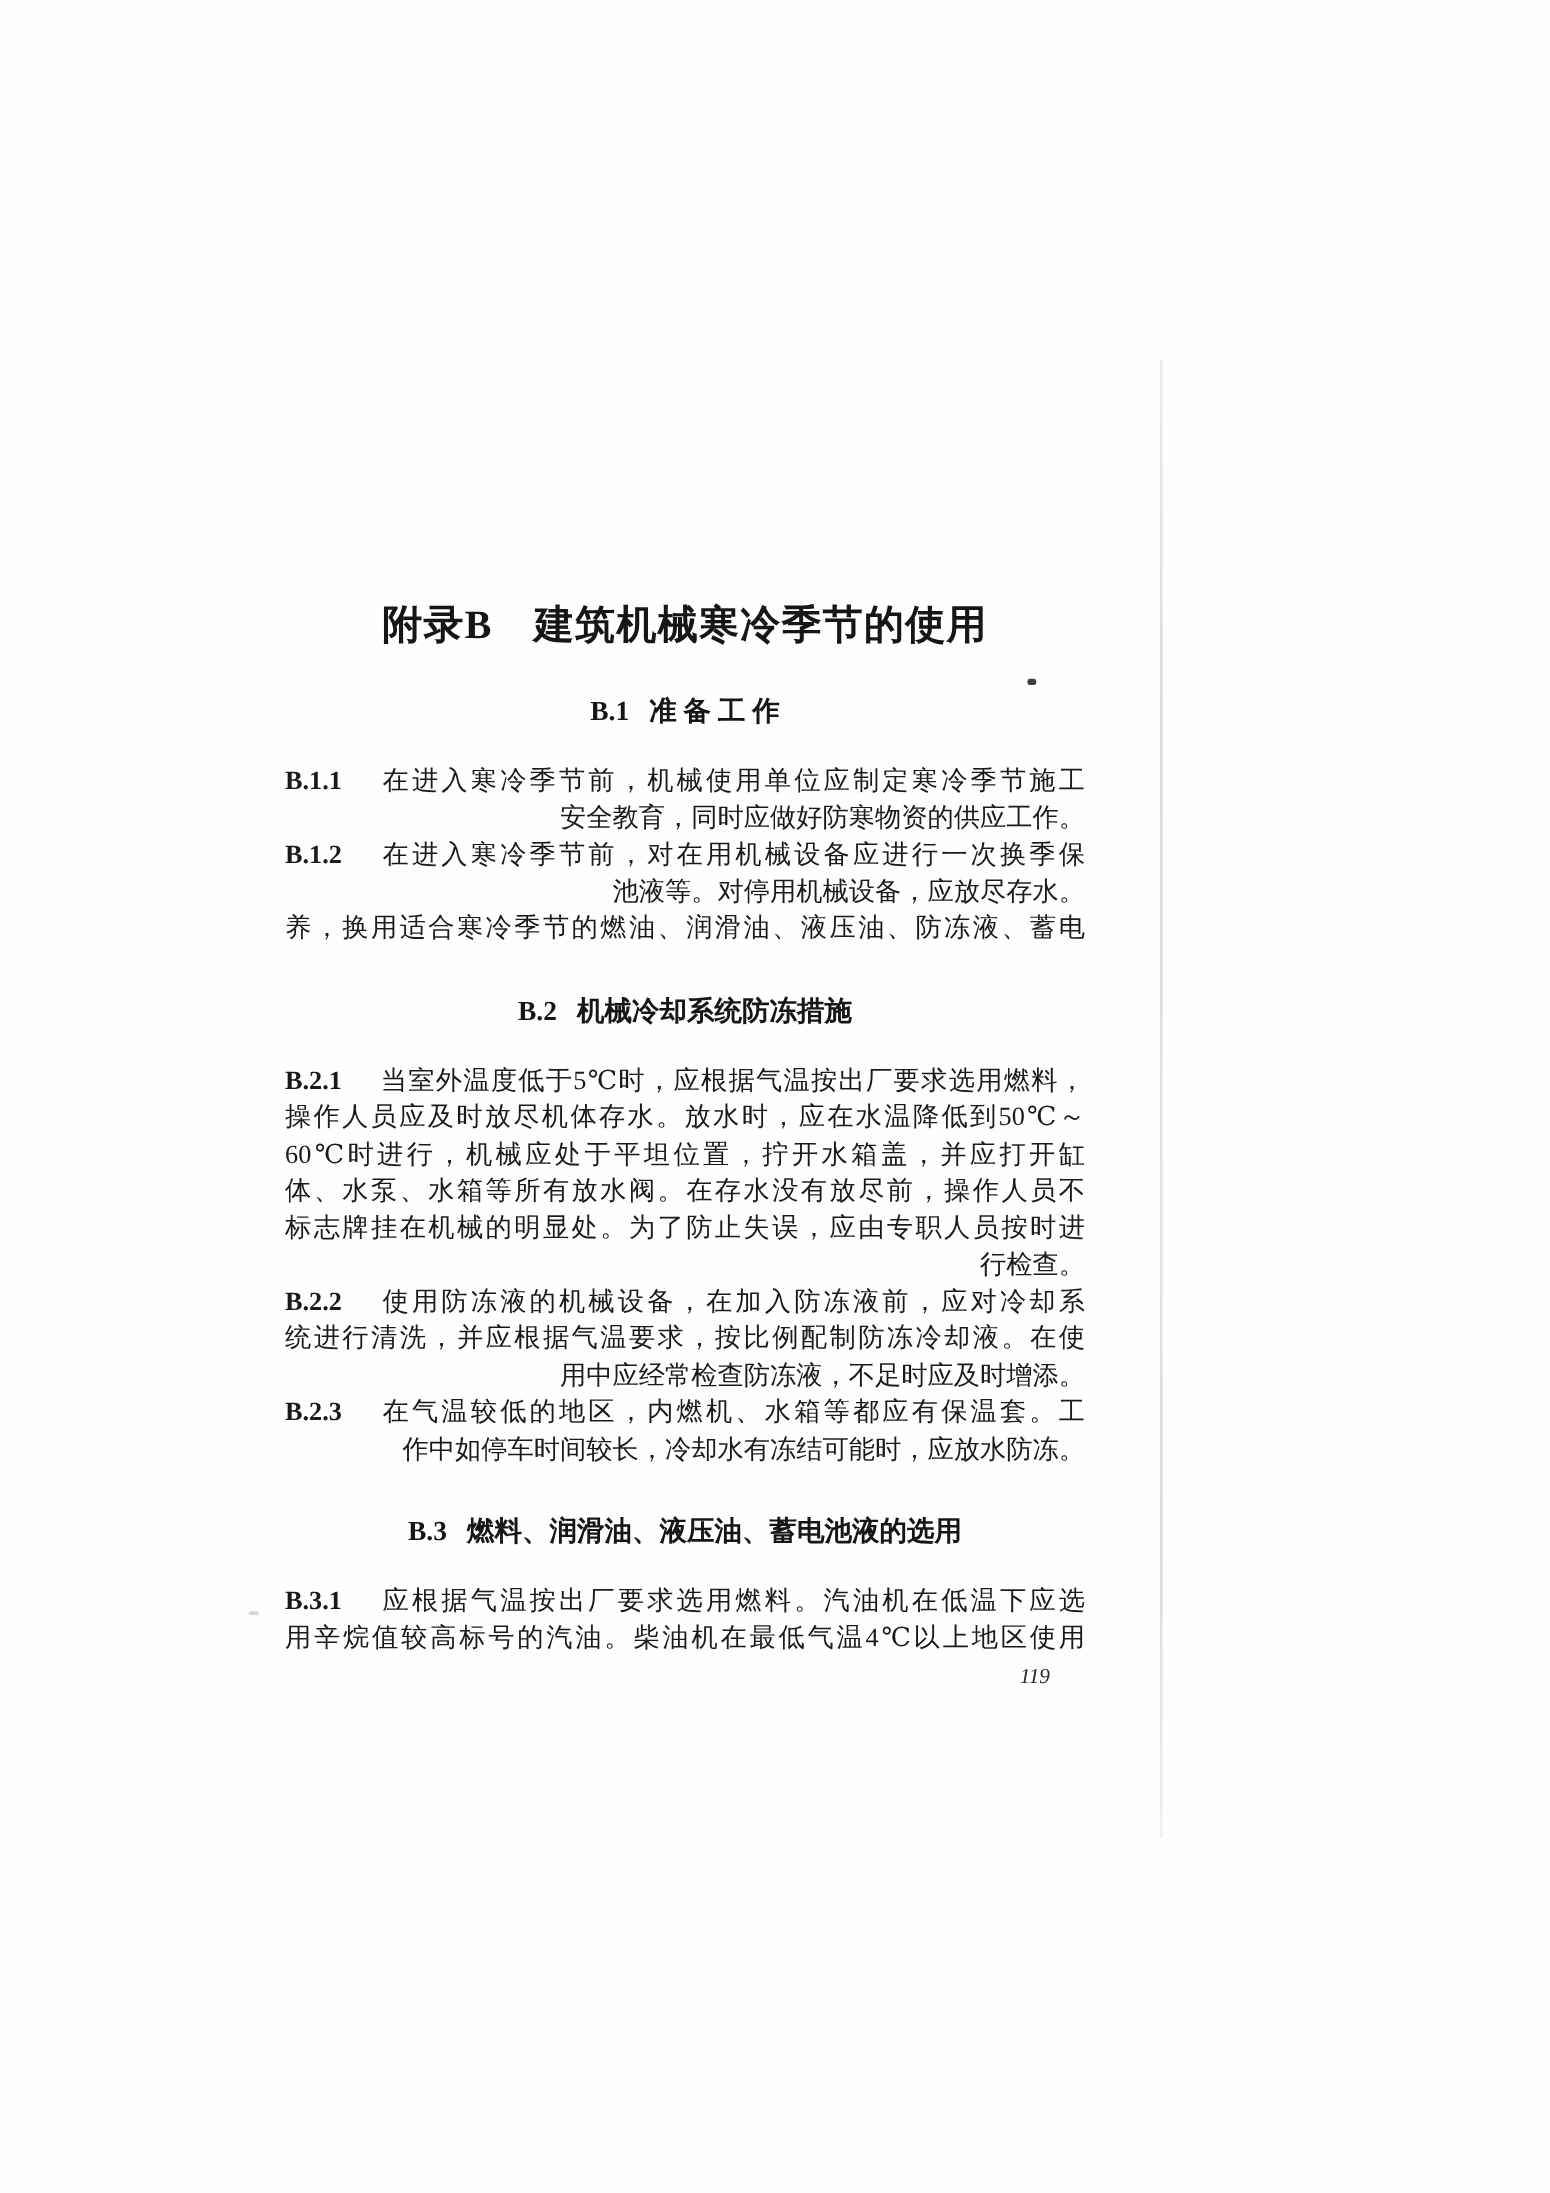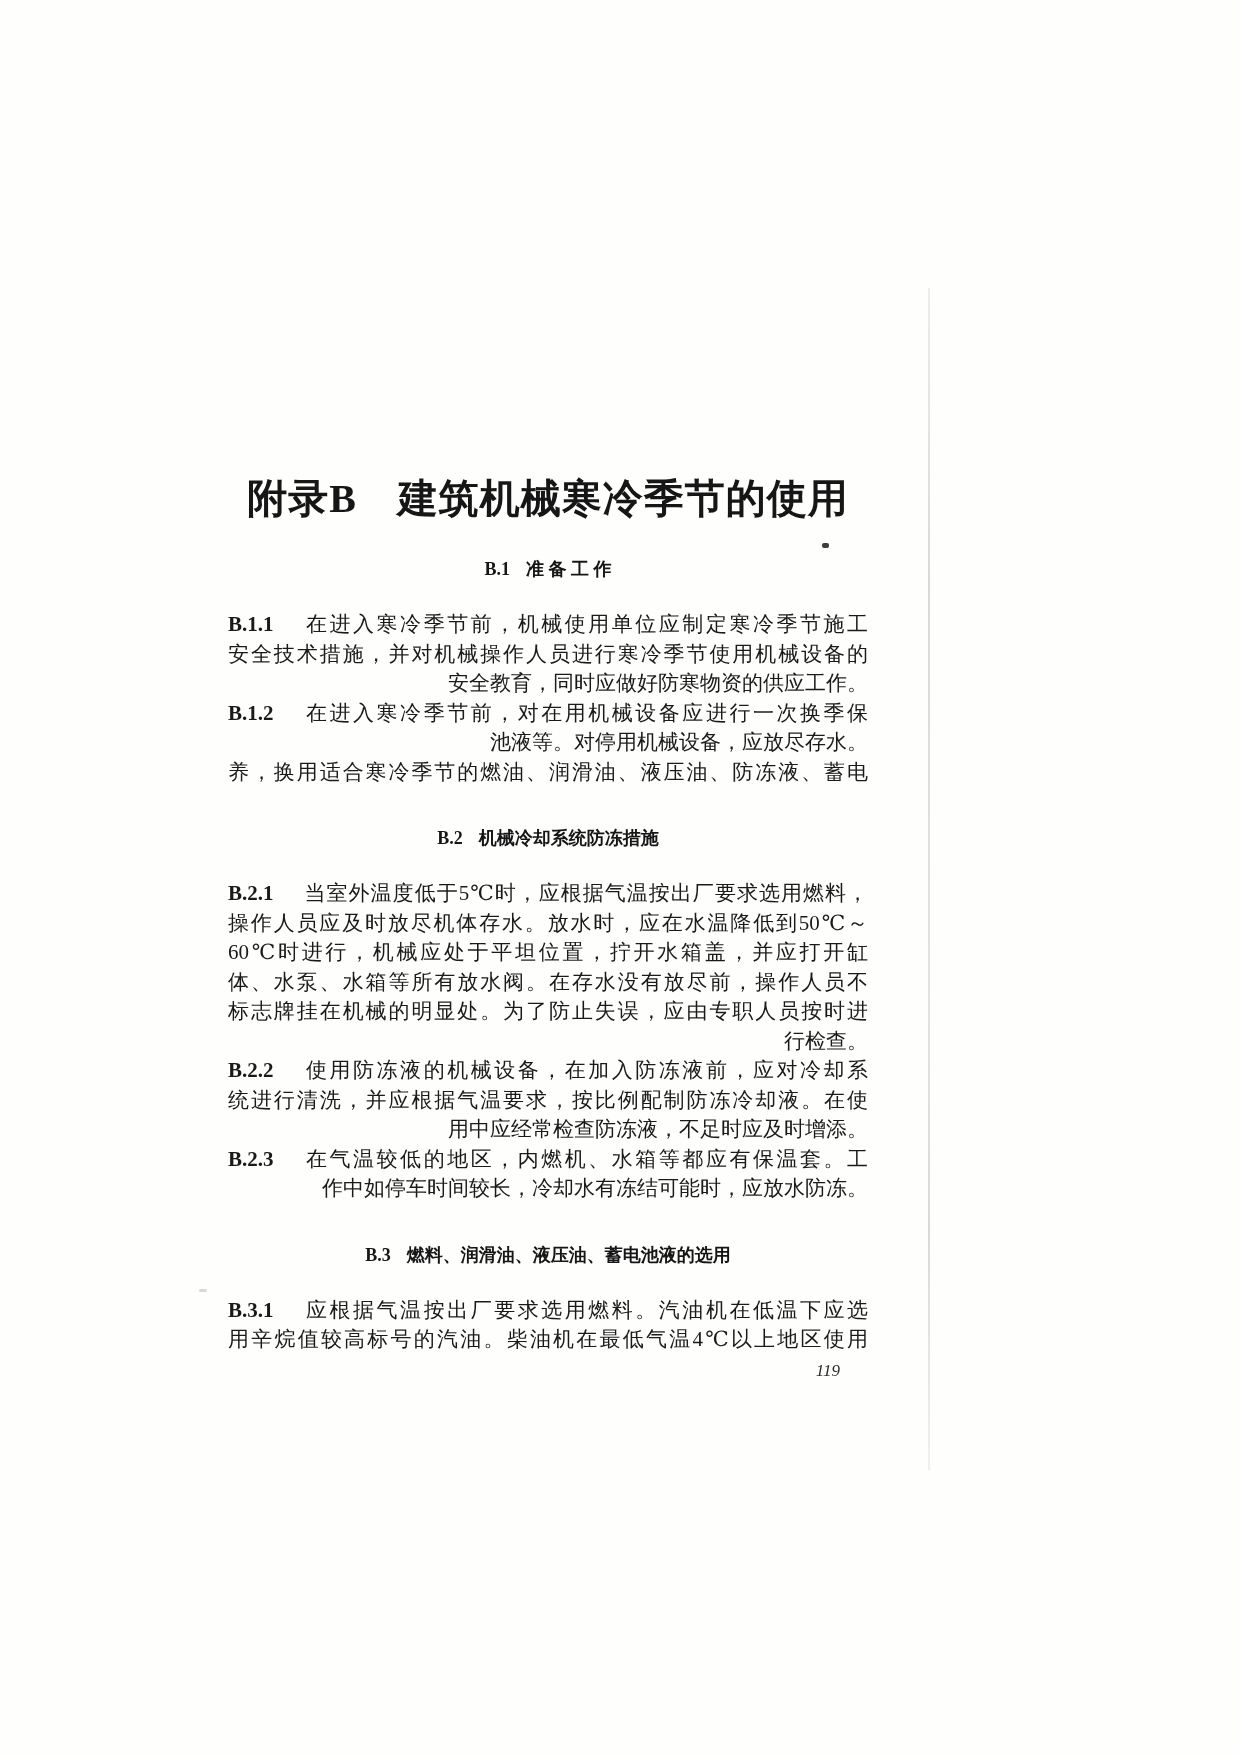--- a/index.html
+++ b/index.html
@@ -44,31 +44,31 @@
     border-radius: 2px;
   }
   .content {
     position: absolute;
     left: 228px;
     top: 480px;
     width: 640px;
   }
   .doc-title {
     margin: 0;
-    font-size: 40px;
+    font-size: 32px;
     line-height: 38px;
     font-weight: 700;
     letter-spacing: 1px;
     text-align: center;
     color: #161616;
     white-space: nowrap;
   }
   .sec-heading {
     margin: 36px 0 26px 0;
-    font-size: 18px;
+    font-size: 22px;
     line-height: 30px;
     font-weight: 700;
     text-align: center;
     color: #161616;
     white-space: nowrap;
   }
   .sec-heading .h-num {
     margin-right: 16px;
   }
   .line {
@@ -105,21 +105,20 @@
   <div class="scan-line"></div>
   <div class="speck-dark"></div>
   <div class="speck-light"></div>
 
   <div class="content">
     <h1 class="doc-title">附录B　建筑机械寒冷季节的使用</h1>
 
     <div id="sections">
         <h2 class="sec-heading"><span class="h-num">B.1</span><span class="h-text">准 备 工 作</span></h2>
         <div class="line full"><span class="clause-num">B.1.1</span><span class="lgap"></span><span>在进入寒冷季节前，机械使用单位应制定寒冷季节施工</span></div>
-        <div class="line full">安全技术措施，并对机械操作人员进行寒冷季节使用机械设备的</div>
         <div class="line">安全教育，同时应做好防寒物资的供应工作。</div>
         <div class="line full"><span class="clause-num">B.1.2</span><span class="lgap"></span><span>在进入寒冷季节前，对在用机械设备应进行一次换季保</span></div>
         <div class="line">池液等。对停用机械设备，应放尽存水。</div>
         <div class="line full">养，换用适合寒冷季节的燃油、润滑油、液压油、防冻液、蓄电</div>
         <h2 class="sec-heading"><span class="h-num">B.2</span><span class="h-text">机械冷却系统防冻措施</span></h2>
         <div class="line full"><span class="clause-num">B.2.1</span><span class="lgap"></span><span>当室外温度低于5℃时，应根据气温按出厂要求选用燃料，</span></div>
         <div class="line full">操作人员应及时放尽机体存水。放水时，应在水温降低到50℃～</div>
         <div class="line full">60℃时进行，机械应处于平坦位置，拧开水箱盖，并应打开缸</div>
         <div class="line full">体、水泵、水箱等所有放水阀。在存水没有放尽前，操作人员不</div>
         <div class="line full">标志牌挂在机械的明显处。为了防止失误，应由专职人员按时进</div>

